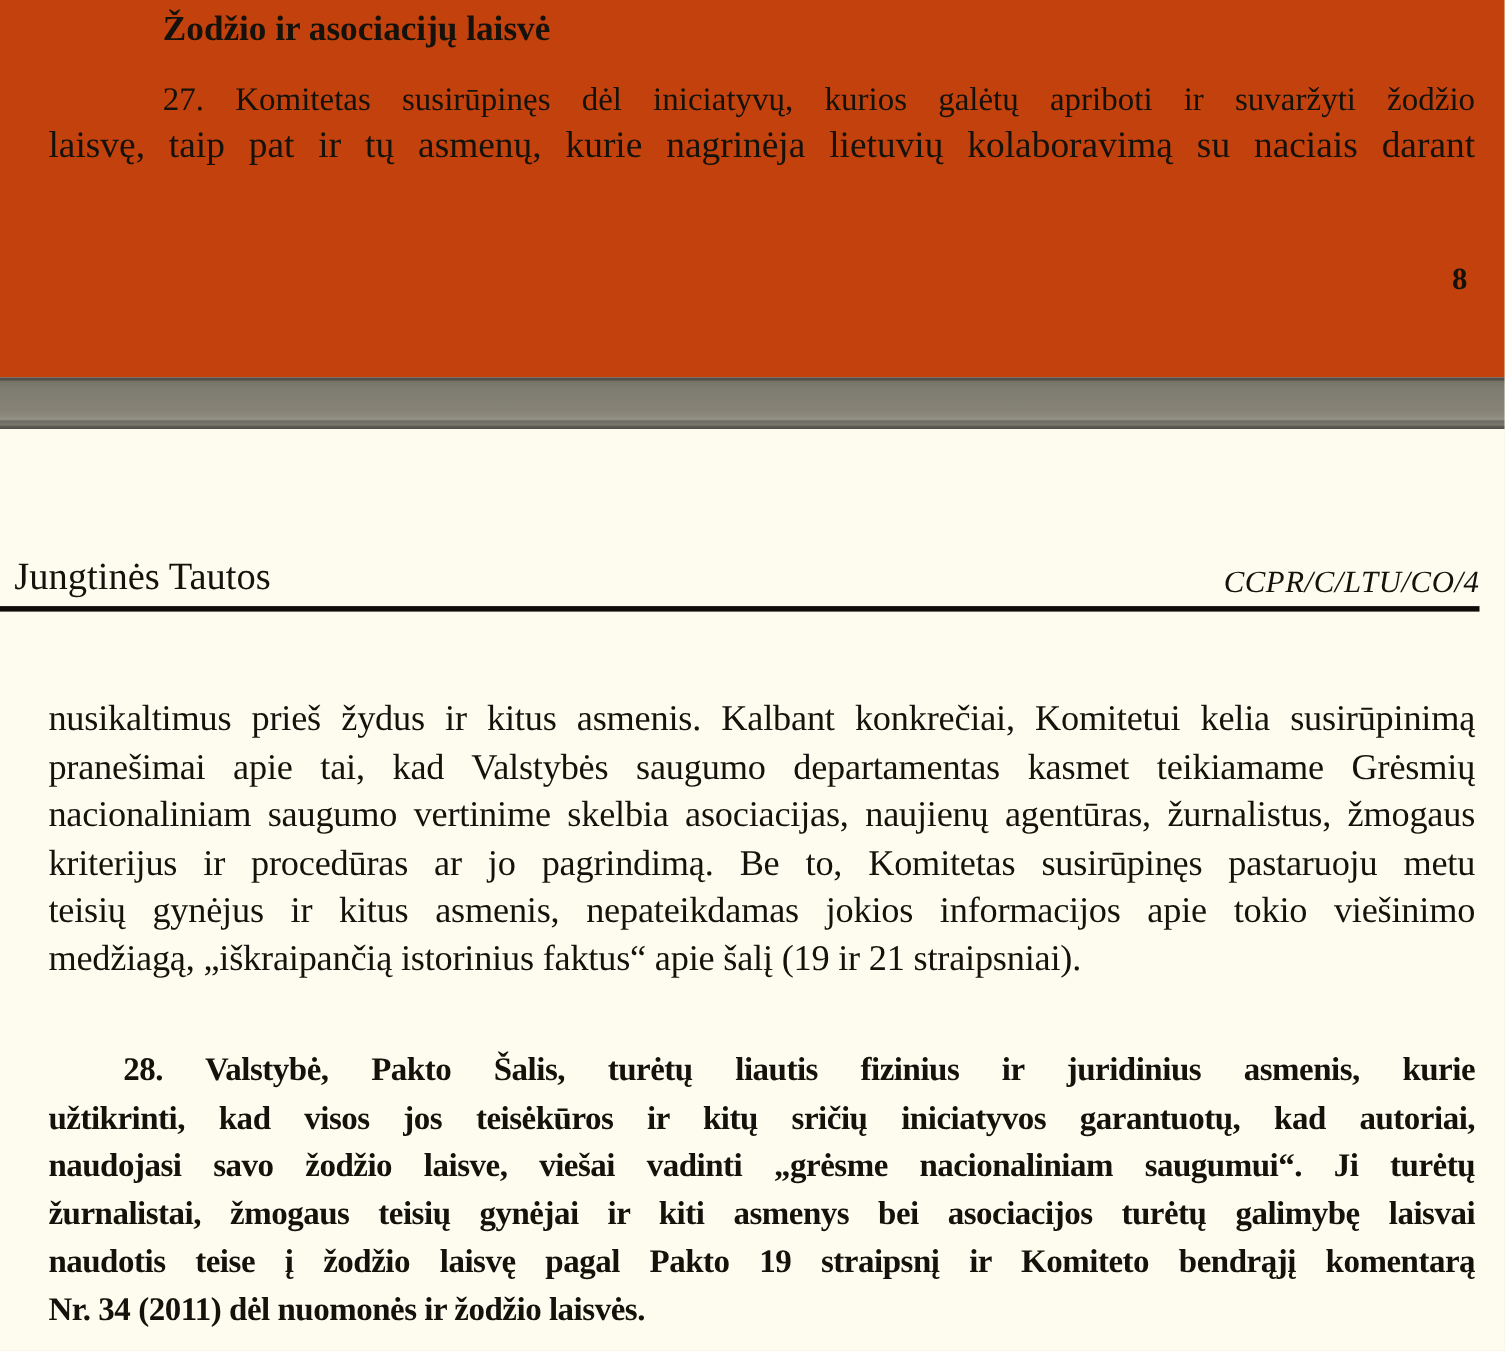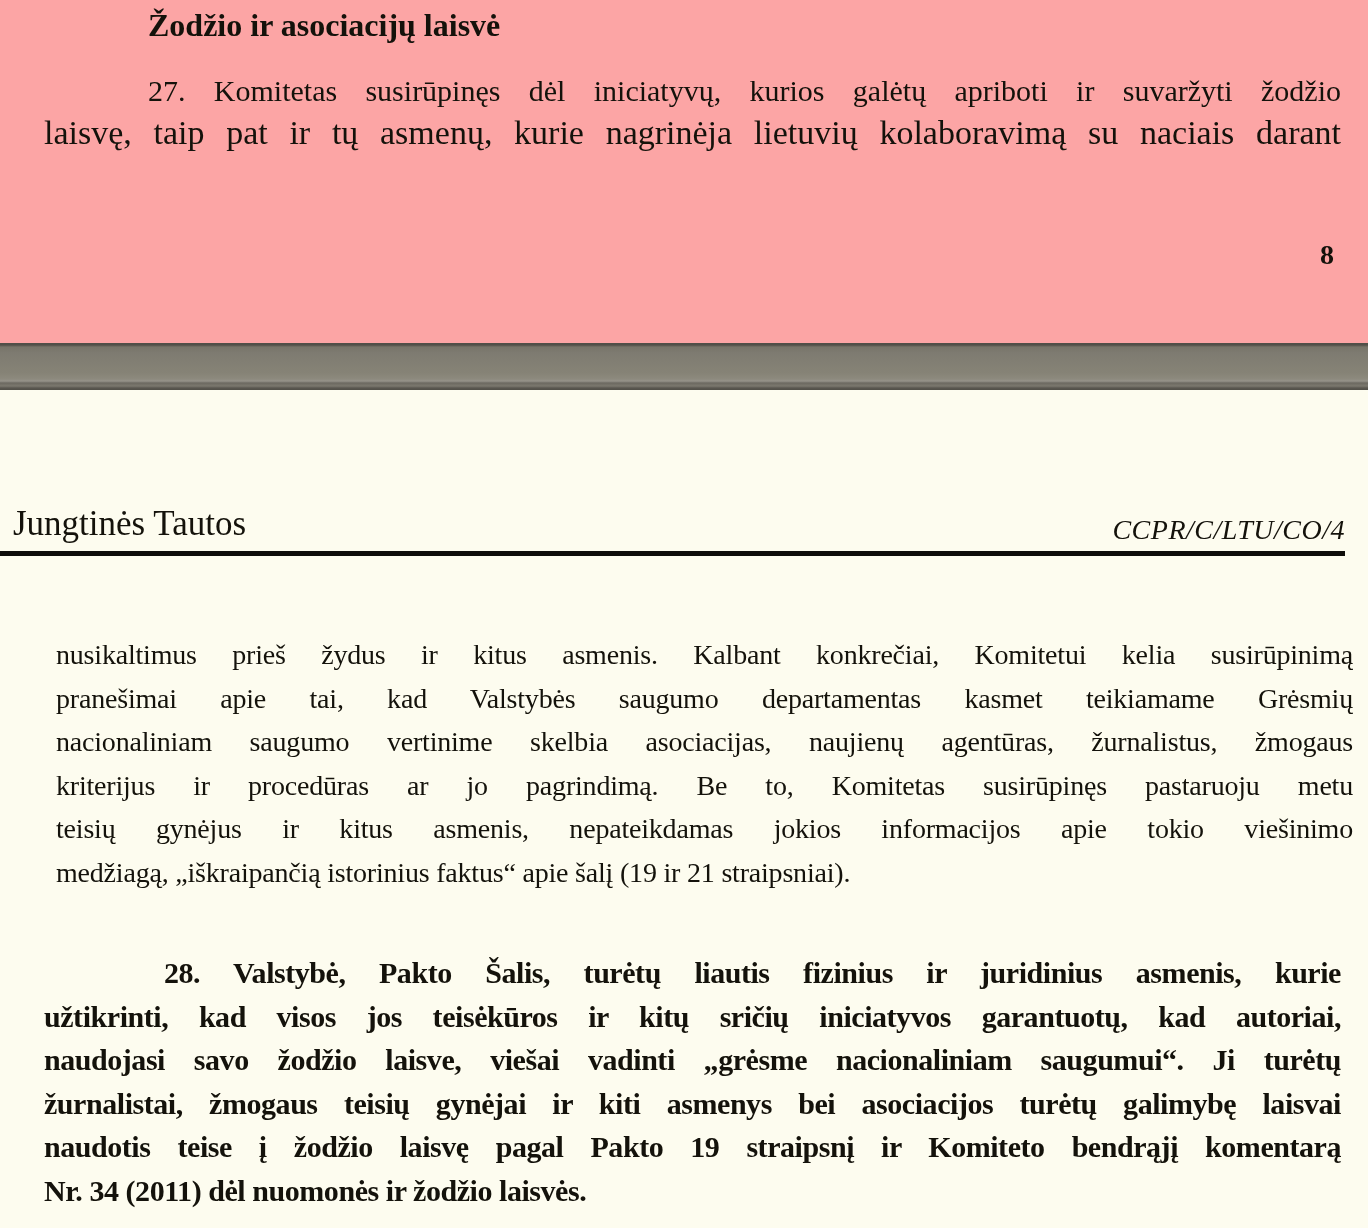--- a/index.html
+++ b/index.html
@@ -8,21 +8,21 @@
     width: 1368px;
     height: 1228px;
     overflow: hidden;
     background: #fcfbec;
     font-family: "Liberation Serif", "DejaVu Serif", serif;
     color: #14120b;
   }
   
   .prev-page {
     position: absolute; left: 0; top: 0; width: 100%; height: 343px;
-    background: #fca5a5;
+    background: #c2410c;
   }
   
   .separator {
     position: absolute; left: 0; top: 343px; width: 100%; height: 47px;
     background: linear-gradient(180deg,
       #514f48 0px, #514f48 2px,
       #777468 4px, #7e7b71 10px,
       #868376 30px, #8d8a7e 36px,
       #96938a 38px, #6c6961 40px,
       #7b786e 43px, #5a5750 45px, #514f48 47px);
@@ -62,31 +62,31 @@
     right: 23px; top: 512px;
     font-size: 28px; line-height: 36px; letter-spacing: 0.5px; font-style: italic;
   }
   .header-rule {
     left: 0; top: 551px; width: 1345px; height: 5px;
     background: #0e0d0a;
   }
 
   .body-block {
     left: 44px; top: 633px; width: 1297px;
-    font-size: 28px; line-height: 43.5px; letter-spacing: -0.2px; margin-left: 12px;
+    font-size: 33px; line-height: 43.5px; letter-spacing: -0.2px;
   }
   .body-block .line { height: 43.5px; }
 
   .p28-block {
     left: 44px; top: 951px; width: 1297px;
     font-size: 30px; font-weight: bold;
     line-height: 43.5px; letter-spacing: -0.45px;
   }
   .p28-block .line { height: 43.5px; }
-  .p28-block .line.first { margin-left: 120px; }
+  .p28-block .line.first { margin-left: 68px; }
 </style>
 </head>
 <body>
 
 <div id="screen">
 
   <div class="prev-page">
     <div class="abs line section-heading">Žodžio ir asociacijų laisvė</div>
     <div class="abs line just p27l1">27. Komitetas susirūpinęs dėl iniciatyvų, kurios galėtų apriboti ir suvaržyti žodžio</div>
     <div class="abs line just p27l2">laisvę, taip pat ir tų asmenų, kurie nagrinėja lietuvių kolaboravimą su naciais darant</div>

